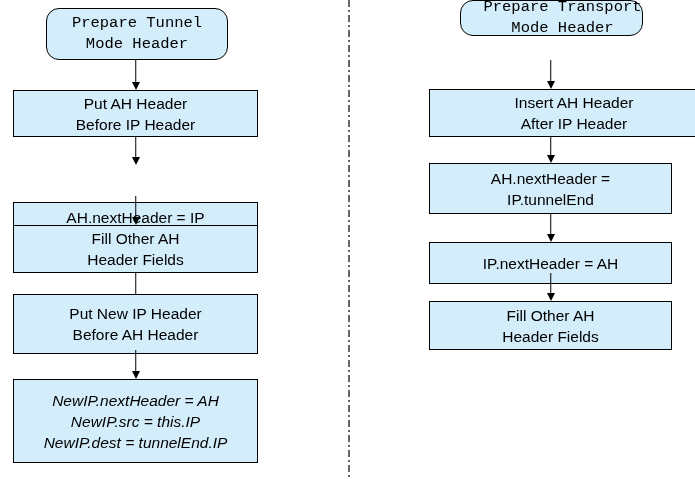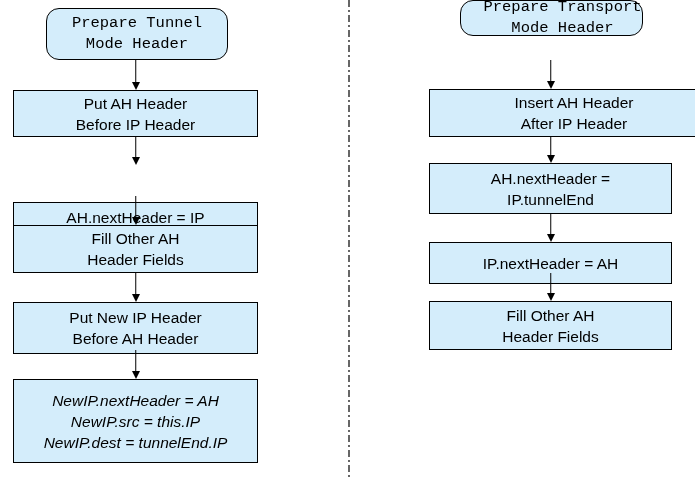--- a/index.html
+++ b/index.html
@@ -102,21 +102,21 @@
   </div>
 
   <div class="node" style="left:13px; top:225px; width:245px; height:48px;">Fill Other AH
 Header Fields</div>
 
   <div class="arrow" style="left:131px; top:273px; height:29px;">
     <div class="shaft"></div>
     <div class="head"></div>
   </div>
 
-  <div class="node" style="left:13px; top:302px; width:245px; height:52px;">Put New IP Header
+  <div class="node" style="left:13px; top:294px; width:245px; height:60px;">Put New IP Header
 Before AH Header</div>
 
   <div class="arrow" style="left:131px; top:350px; height:29px;">
     <div class="shaft"></div>
     <div class="head"></div>
   </div>
 
   <div class="node" style="left:13px; top:379px; width:245px; height:84px;font-style:italic;">NewIP.nextHeader = AH
 NewIP.src = this.IP
 NewIP.dest = tunnelEnd.IP</div>

